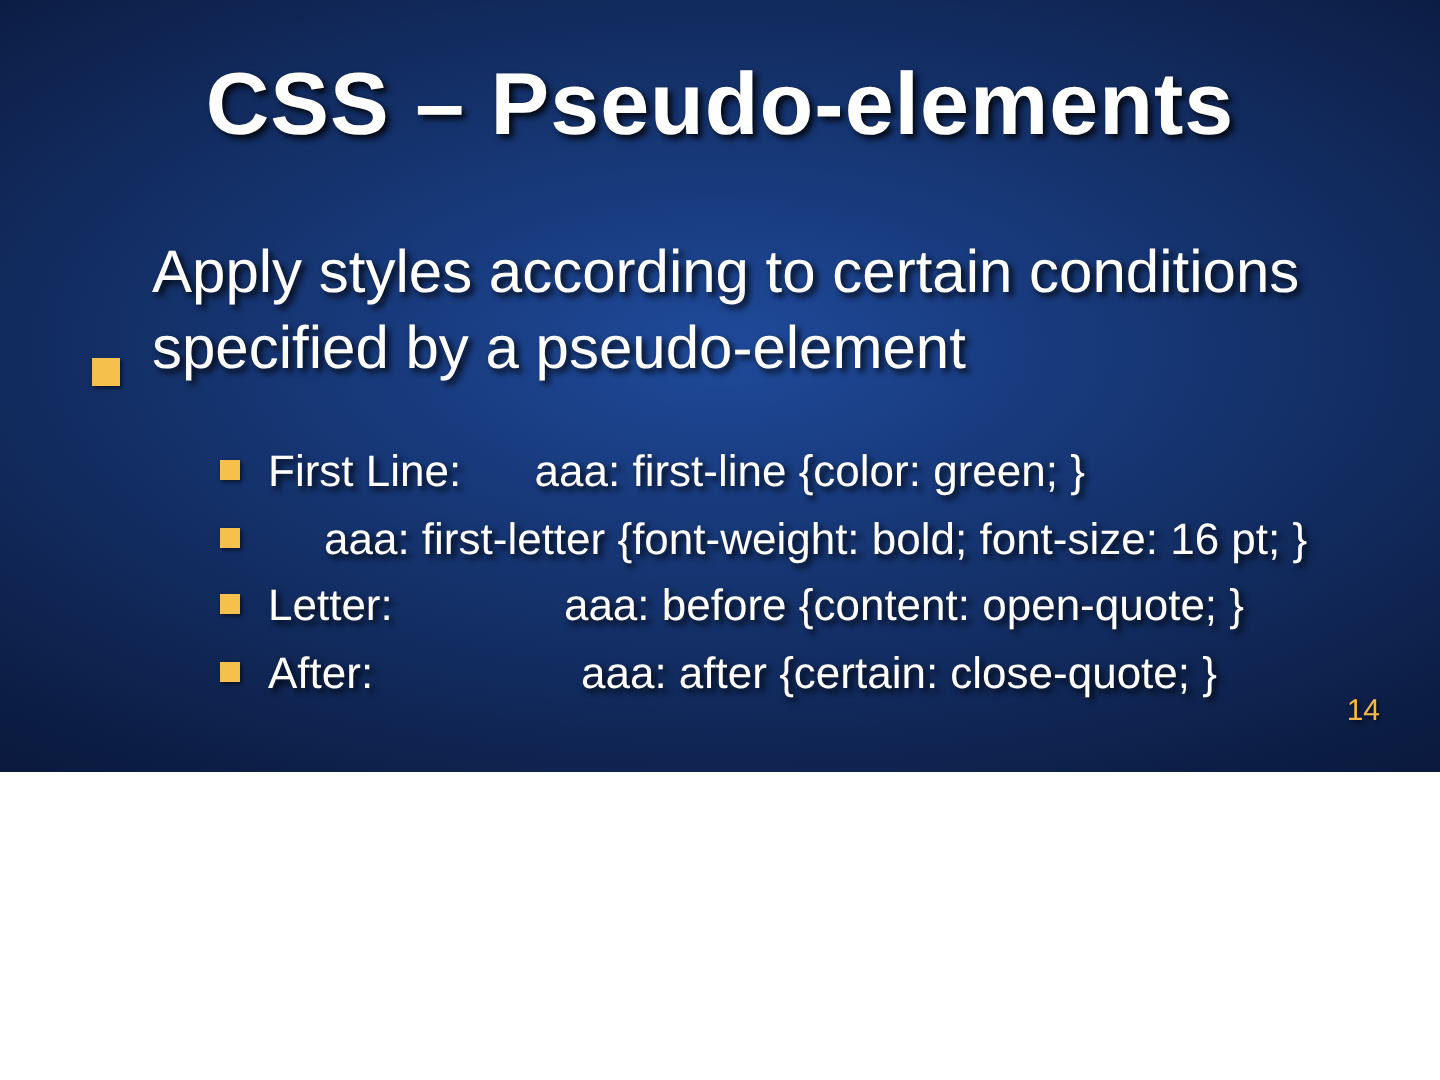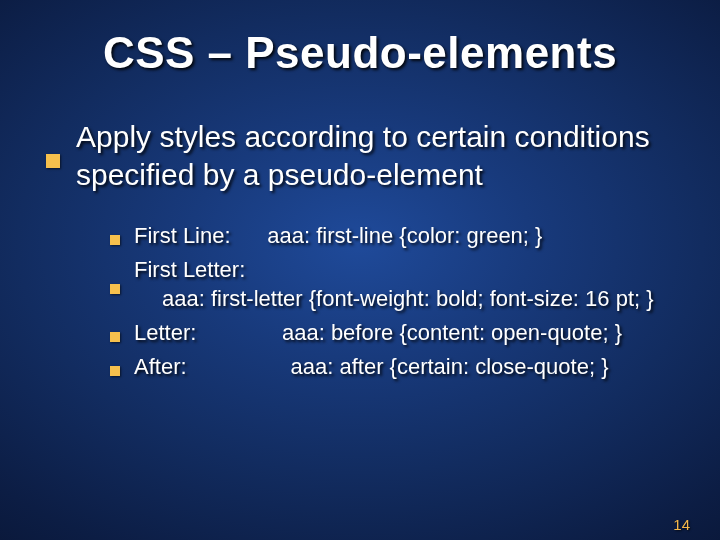--- a/index.html
+++ b/index.html
@@ -5,21 +5,21 @@
   html, body {
     margin: 0;
     padding: 0;
     width: 720px;
     height: 540px;
     overflow: hidden;
     font-family: Arial, "Helvetica Neue", Helvetica, sans-serif;
   }
   .slide {
     width: 720px;
-    height: 540px;
+    height: 386px;
     background: radial-gradient(ellipse 95% 85% at 50% 45%,
                 #1f4a9a 0%,
                 #183a7c 25%,
                 #122c60 50%,
                 #0c1d44 75%,
                 #07112c 100%);
     position: relative;
     box-sizing: border-box;
     color: #ffffff;
   }
@@ -36,21 +36,21 @@
     letter-spacing: 0.5px;
   }
   .body {
     position: absolute;
     top: 118px;
     left: 46px;
     right: 40px;
   }
   .l1 {
     display: flex;
-    align-items: center;
+    align-items: flex-end;
     margin-bottom: 28px;
   }
   .bullet-l1 {
     flex: 0 0 auto;
     width: 14px;
     height: 14px;
     background: #f6c04d;
     margin-top: 11px;
     margin-right: 16px;
     box-shadow: 1px 1px 2px rgba(0,0,0,0.6);
@@ -59,21 +59,21 @@
     font-size: 30px;
     line-height: 1.25;
     color: #ffffff;
     text-shadow: 2px 2px 3px rgba(0,0,0,0.85);
   }
   .l2-group {
     margin-left: 64px;
   }
   .l2 {
     display: flex;
-    align-items: center;
+    align-items: flex-start;
     margin-bottom: 4px;
   }
   .bullet-l2 {
     flex: 0 0 auto;
     width: 10px;
     height: 10px;
     background: #f6c04d;
     margin-top: 9px;
     margin-right: 14px;
     box-shadow: 1px 1px 2px rgba(0,0,0,0.6);
@@ -89,21 +89,21 @@
     white-space: normal;
   }
   .l2-wrap .line2 {
     display: block;
     padding-left: 28px;
     white-space: pre;
   }
   .page-num {
     position: absolute;
     right: 30px;
-    bottom: 7px;
+    bottom: 22px;
     color: #f6b84a;
     font-size: 15px;
     text-shadow: 1px 1px 2px rgba(0,0,0,0.7);
   }
 </style>
 </head>
 <body>
 
 <div class="slide">
 
@@ -118,21 +118,21 @@
 
     <div class="l2-group">
 
       <div class="l2">
         <span class="bullet-l2"></span>
         <span class="l2-text"><span>First Line:</span><span>      </span><span>aaa: first-line {color: green; }</span></span>
       </div>
 
       <div class="l2">
         <span class="bullet-l2"></span>
-        <span class="l2-text l2-wrap"><span>First Letter:</span><span class="line2">aaa: first-letter {font-weight: bold; font-size: 16 pt; }</span></span>
+        <span class="l2-text l2-wrap"><span class="line2">aaa: first-letter {font-weight: bold; font-size: 16 pt; }</span></span>
       </div>
 
       <div class="l2">
         <span class="bullet-l2"></span>
         <span class="l2-text"><span>Letter:</span><span>              </span><span>aaa: before {content: open-quote; }</span></span>
       </div>
 
       <div class="l2">
         <span class="bullet-l2"></span>
         <span class="l2-text"><span>After:</span><span>                 </span><span>aaa: after {certain: close-quote; }</span></span>

